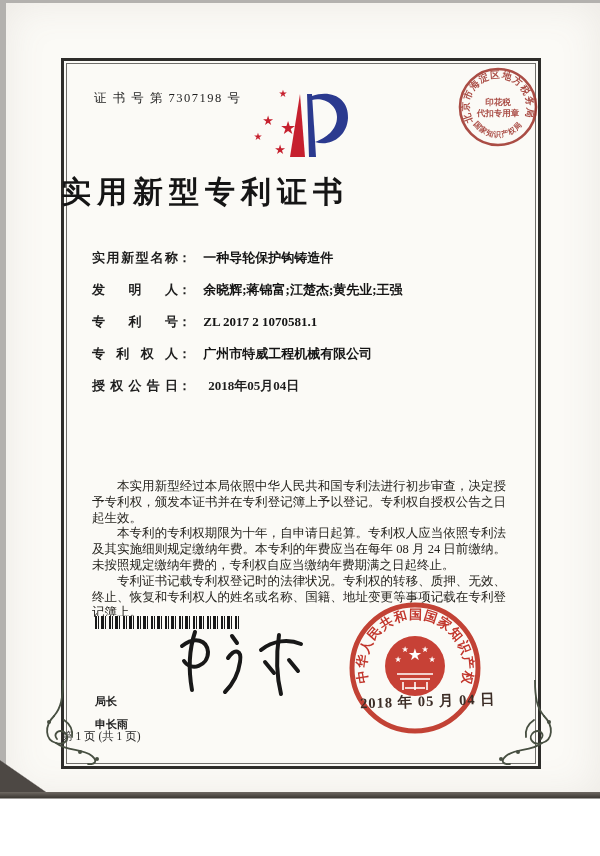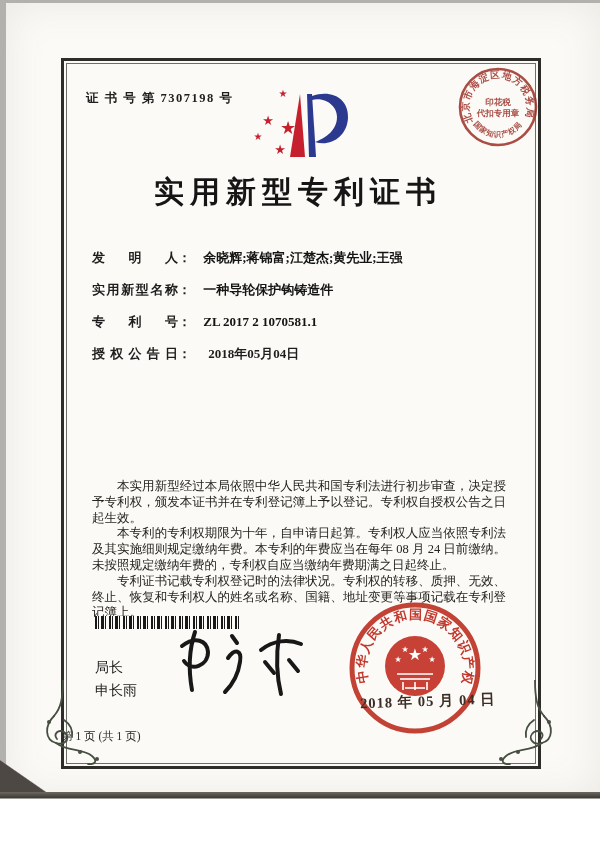--- a/index.html
+++ b/index.html
@@ -12,37 +12,37 @@
   .paper{
     position:absolute;left:6px;top:3px;width:594px;height:794px;
     background:#fbfaf6;
     box-shadow:inset 0 0 40px rgba(120,110,95,.12);
   }
   .paper-edge-line{position:absolute;left:0;top:792px;width:600px;height:6px;background:linear-gradient(#6e6862,#3c3833);}
   .scan-corner{position:absolute;left:0;top:758px;width:52px;height:36px;
     background:linear-gradient(to right top,#4d4844 46%,rgba(77,72,68,0) 48%);}
   .frame{position:absolute;left:61px;top:58px;width:474px;height:705px;border:3px solid #2e2d2a;}
   .frame-inner{position:absolute;left:2px;top:2px;right:2px;bottom:2px;border:1px solid #6f6e6a;}
-  .cert-number{position:absolute;left:86px;top:90px;font-size:12.5px;font-weight:bold;letter-spacing:1.5px;}
+  .cert-number{position:absolute;left:94px;top:90px;font-size:12.5px;font-weight:normal;letter-spacing:1.5px;}
   .logo{position:absolute;left:252px;top:84px;}
-  .title{position:absolute;left:61px;top:172px;width:474px;text-align:center;
+  .title{position:absolute;left:61px;top:172px;width:474px;text-align:left;
     font-size:30px;font-weight:bold;letter-spacing:6px;color:#151515;}
   .fields{position:absolute;left:92px;top:248px;width:436px;font-size:13px;font-weight:bold;}
   .frow{margin-bottom:13px;line-height:19px;position:relative;}
   .flabel{display:inline-block;width:86px;text-align:justify;text-align-last:justify;vertical-align:top;}
   .fcolon{vertical-align:top;}
   .fvalue{display:inline-block;margin-left:9px;width:318px;vertical-align:top;color:#141414;}
   .grow{margin-top:3px;}
   .grow .pair2{position:absolute;left:243px;top:0;white-space:nowrap;}
   .paras{position:absolute;left:92px;top:479px;width:414px;font-size:12.5px;line-height:15.8px;
     text-align:justify;color:#26241f;font-weight:500;}
   .paras p{margin:0;text-indent:2em;}
   .barcode{position:absolute;left:95px;top:616px;width:146px;height:13px;
     background:repeating-linear-gradient(90deg,#181818 0 2px,#fbfaf6 2px 3px,#181818 3px 4px,#fbfaf6 4px 6px,#181818 6px 9px,#fbfaf6 9px 10px,#181818 10px 11px,#fbfaf6 11px 14px);}
-  .issuer{position:absolute;left:95px;top:656px;font-size:14px;font-weight:normal;line-height:23px;}
+  .issuer{position:absolute;left:95px;top:690px;font-size:11px;font-weight:bold;line-height:23px;}
   .signature{position:absolute;left:175px;top:626px;}
   .seal{position:absolute;left:347px;top:600px;opacity:.95;}
   .seal-date{position:absolute;left:360px;top:692px;font-size:14.5px;font-weight:bold;
     color:#3c2d26;letter-spacing:1px;transform:rotate(-2deg);}
   .page-num{position:absolute;left:61px;top:729px;width:474px;font-size:11.5px;color:#2a2a2a;}
   .flourish{position:absolute;}
   .flourish.left{left:40px;top:680px;}
   .flourish.right{left:488px;top:680px;transform:scaleX(-1);}
   .tax-stamp{position:absolute;left:455px;top:64px;opacity:.85;}
   .scanner-bar{position:absolute;left:0;top:798px;width:600px;height:58px;background:#ffffff;border-top:1px solid #9d9b98;}
@@ -85,30 +85,34 @@
   <text x="28" y="70" text-anchor="middle" font-size="13" fill="#c6202e">★</text>
   <polygon points="48,10 38,73 53,73" fill="#c6202e"></polygon>
   <polygon points="55,10 60,10 64,73 57,73" fill="#2b3a8f"></polygon>
   <path d="M60 12 C80 5 97 15 96 34 C95 53 78 63 63 58 C74 54 85 46 85 33 C85 21 72 13 60 16 Z" fill="#2b3a8f"></path>
 </svg>
 
 <div class="title">实用新型专利证书</div>
 
 <div class="fields">
   <div class="frow">
+    <span class="flabel">实用新型名称</span><span class="fcolon">：</span>
+    <span class="fvalue">一种导轮保护钩铸造件</span>
+  </div>
+  <div class="frow">
     <span class="flabel">发明人</span><span class="fcolon">：</span>
     <span class="fvalue">余晓辉;蒋锦富;江楚杰;黄先业;王强</span>
   </div>
   <div class="frow">
-    <span class="flabel">实用新型名称</span><span class="fcolon">：</span>
-    <span class="fvalue">一种导轮保护钩铸造件</span>
+    <span class="flabel">专利号</span><span class="fcolon">：</span>
+    <span class="fvalue">ZL 2017 2 1070581.1</span>
   </div>
   <div class="frow">
-    <span class="flabel">专利号</span><span class="fcolon">：</span>
-    <span class="fvalue">ZL 2017 2 1070581.1</span>
+    <span class="flabel">专利权人</span><span class="fcolon">：</span>
+    <span class="fvalue">广州市特威工程机械有限公司</span>
   </div>
   <div class="frow grow">
     <span class="flabel">授权公告日</span><span class="fcolon">：</span>
     <span style="margin-left:14px;">2018年05月04日</span>
   </div>
 </div>
 
 <div class="paras">
   <p>本实用新型经过本局依照中华人民共和国专利法进行初步审查，决定授予专利权，颁发本证书并在专利登记簿上予以登记。专利权自授权公告之日起生效。</p>
   <p>本专利的专利权期限为十年，自申请日起算。专利权人应当依照专利法及其实施细则规定缴纳年费。本专利的年费应当在每年 08 月 24 日前缴纳。未按照规定缴纳年费的，专利权自应当缴纳年费期满之日起终止。</p>

